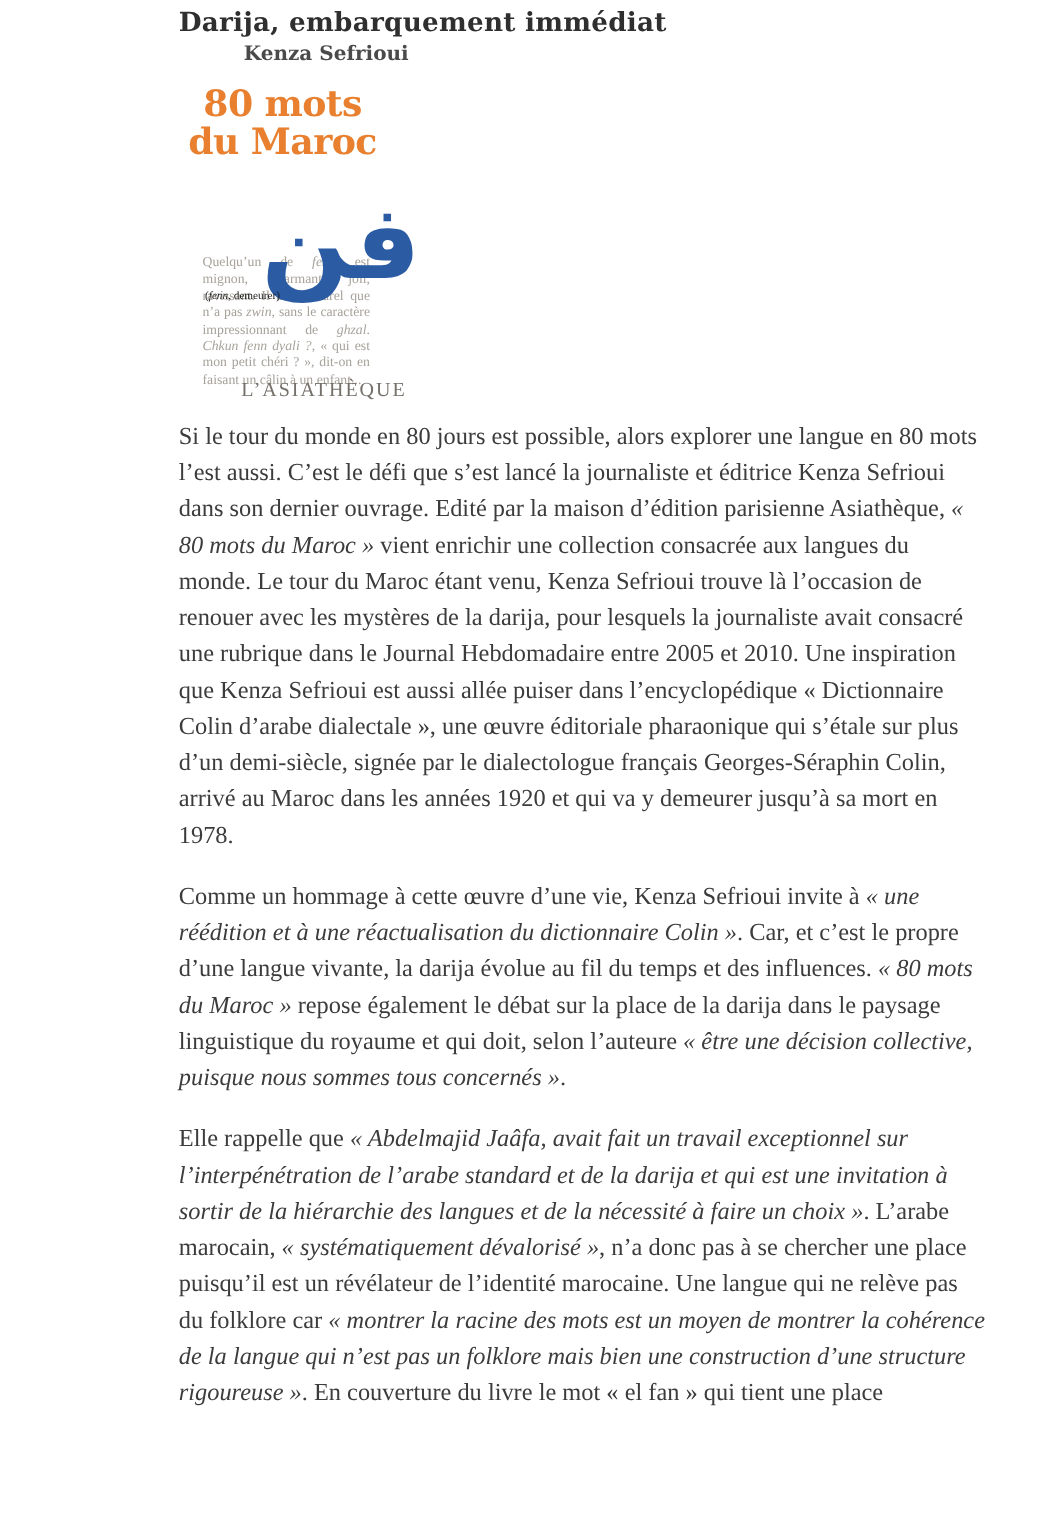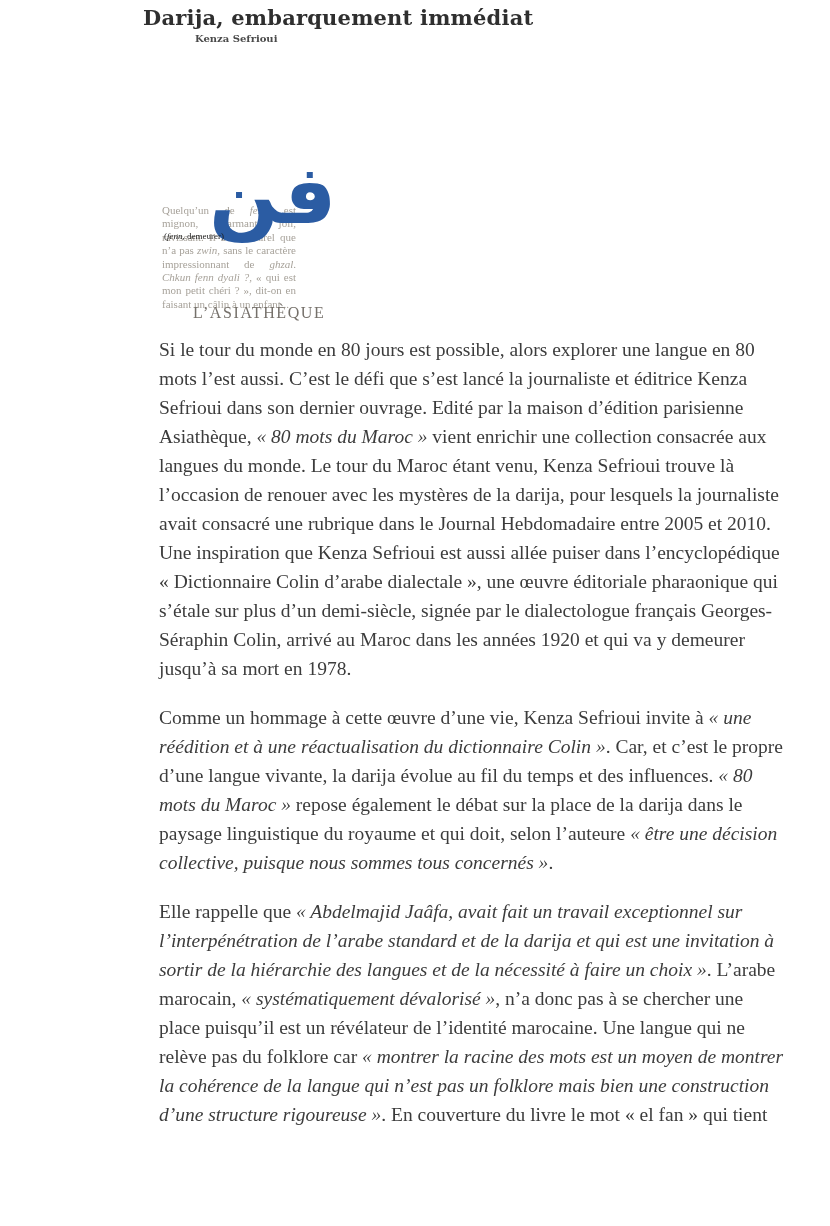--- a/index.html
+++ b/index.html
@@ -25,21 +25,21 @@
     font-weight: bold;
     font-size: 21px;
     letter-spacing: 0.2px;
     color: #2f2f2f;
     white-space: nowrap;
   }
   .byline {
     position: absolute;
     left: 52px; top: 33px;
     font-family: "DejaVu Serif", serif;
-    font-size: 10px;
+    font-size: 16px;
     font-weight: 600;
     color: #4a4a4a;
   }
   .cover {
     position: absolute;
     left: 0; top: 60px;
     width: 230px;
     height: 270px;
   }
   .cover-title {
@@ -97,35 +97,39 @@
   }
   .article-body {
     position: absolute;
     left: 0; top: 335px;
     width: 645px;
     font-family: "Liberation Serif", serif;
     font-size: 19.5px;
     line-height: 29px;
     color: #3C3C3C;
   }
-  .article-body p { margin: 0 0 20px 16px; }
+  .article-body p { margin: 0 0 20px 0; }
   .article-body p.footer-line { margin-top: 10px; }
   .article-body em { font-style: italic; }
 </style>
 </head>
 <body>
 
 <div class="page">
   <div class="content">
 
     <h1 class="article-title">Darija, embarquement immédiat</h1>
 
     <div class="byline">Kenza Sefrioui</div>
 
     <div class="cover">
+      <div class="cover-title">
+        <div>80 mots</div>
+        <div>du Maroc</div>
+      </div>
 
       <div class="cover-excerpt"><span>Quelqu’un de </span><em>fenn</em><span> est mignon, charmant, joli, ravissant. Il a le naturel que n’a pas </span><em>zwin</em><span>, sans le caractère impressionnant de </span><em>ghzal</em><span>. </span><em>Chkun fenn dyali ?</em><span>, « qui est mon petit chéri ? », dit-on en faisant un câlin à un enfant...</span></div>
 
       <div class="calligraphy">فن</div>
 
       <div class="calligraphy-caption"><span>(</span><em>fenn</em><span>, demeurer)</span></div>
 
       <div class="publisher">L’ASIATHÈQUE</div>
     </div>
 

